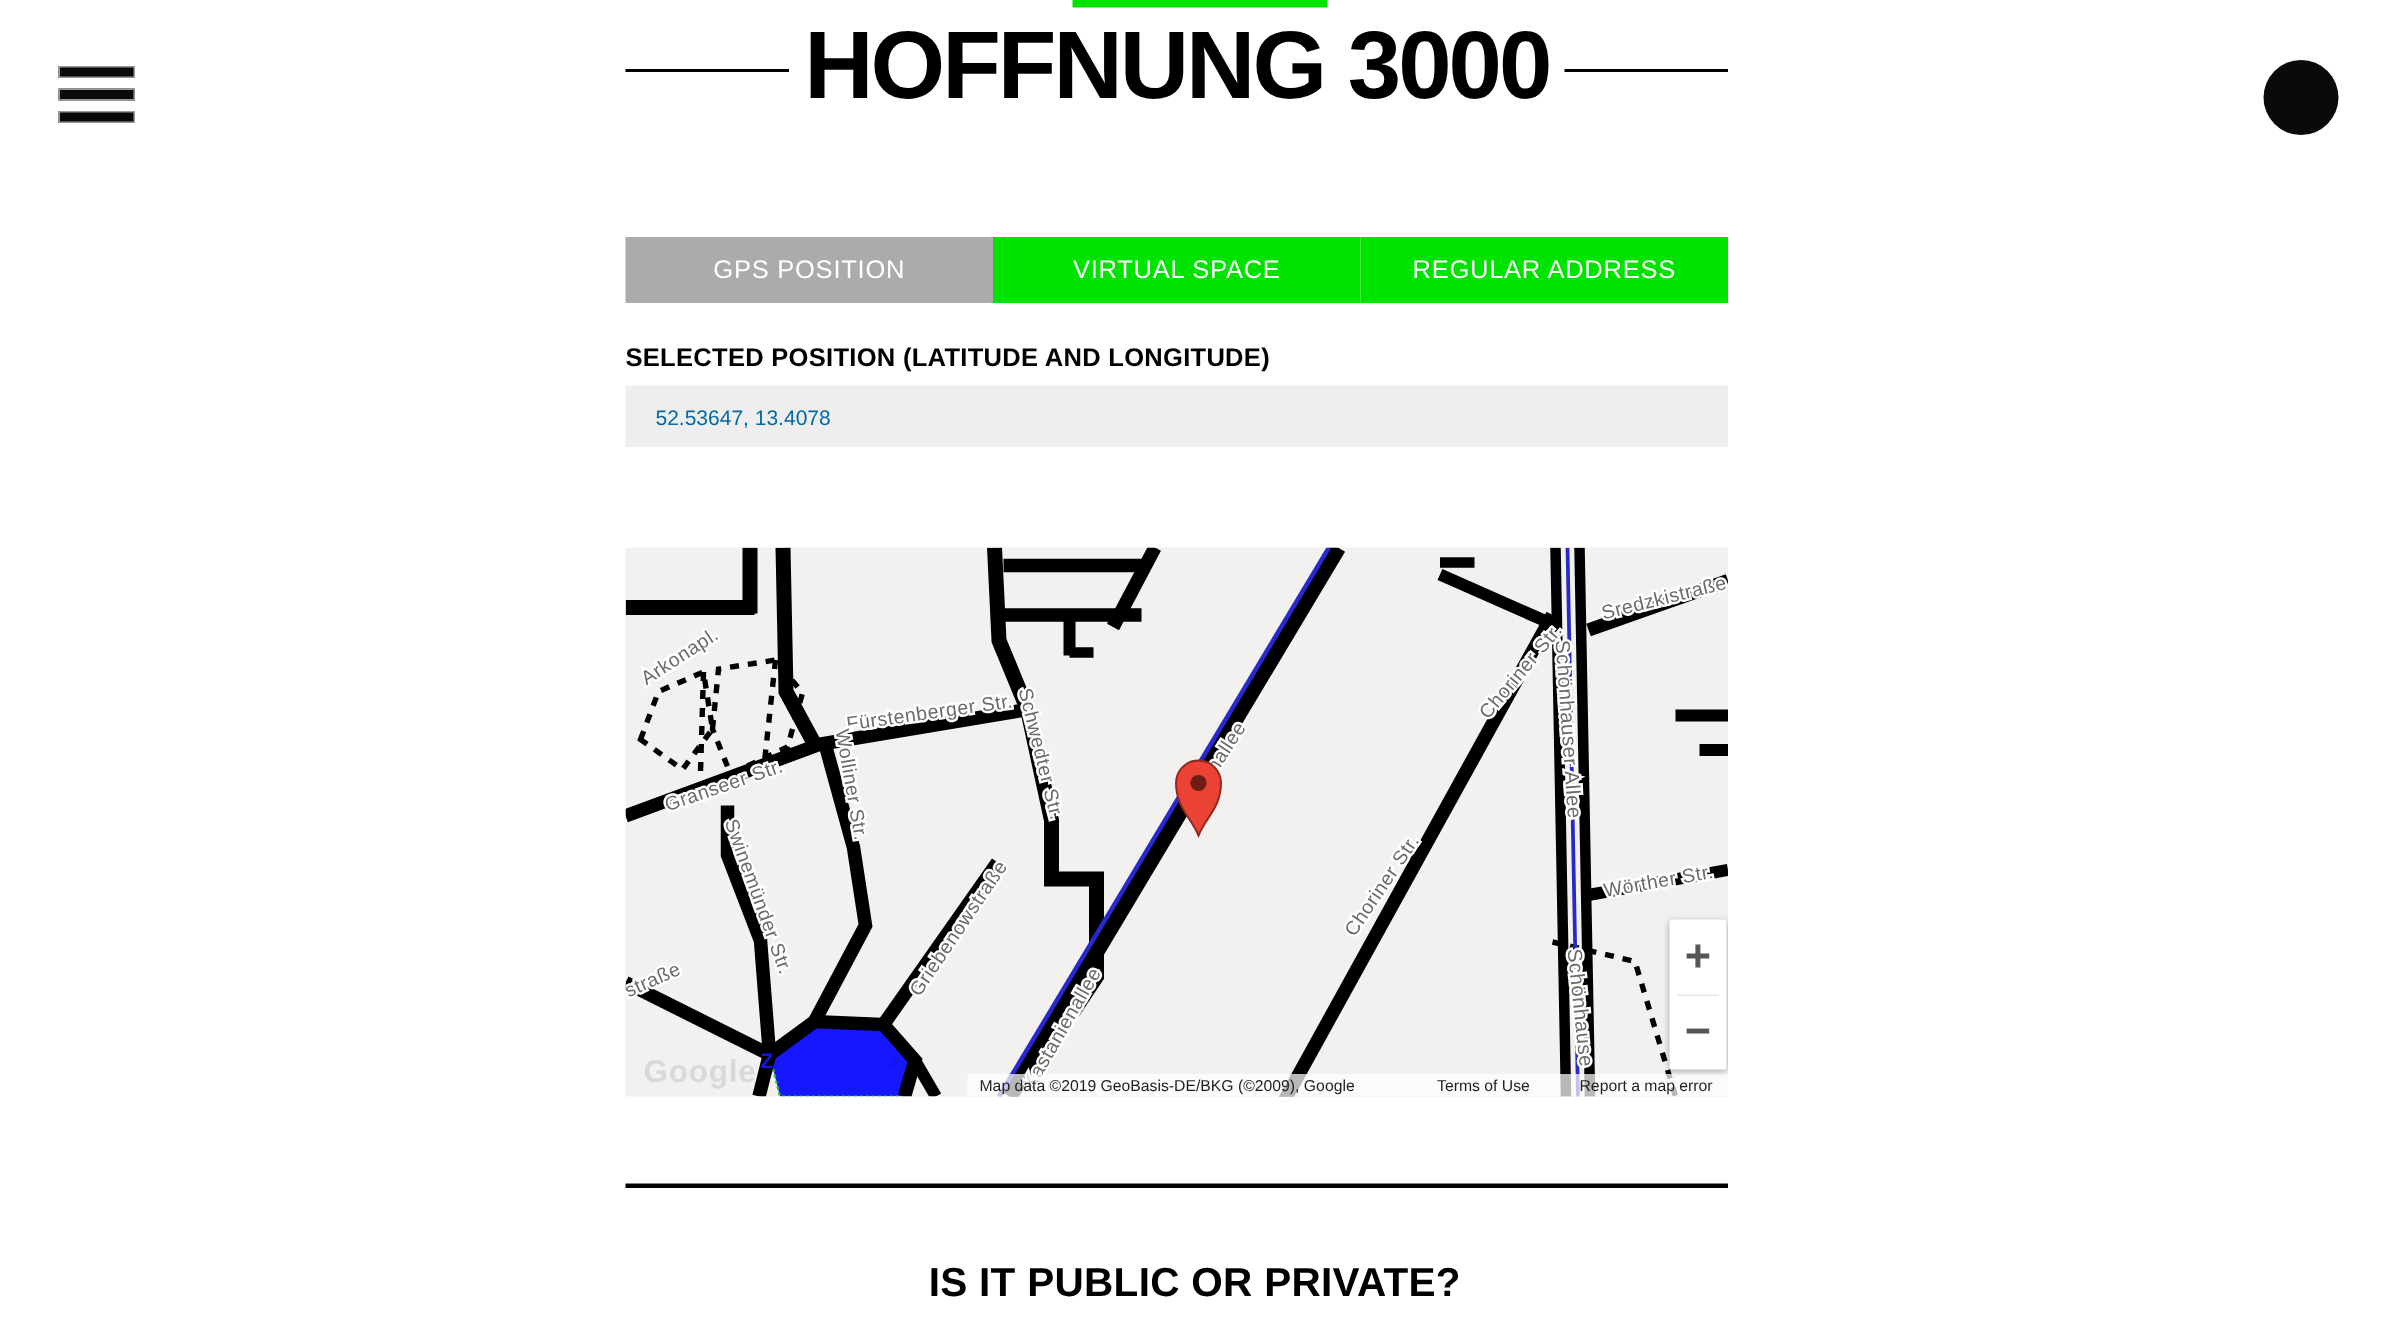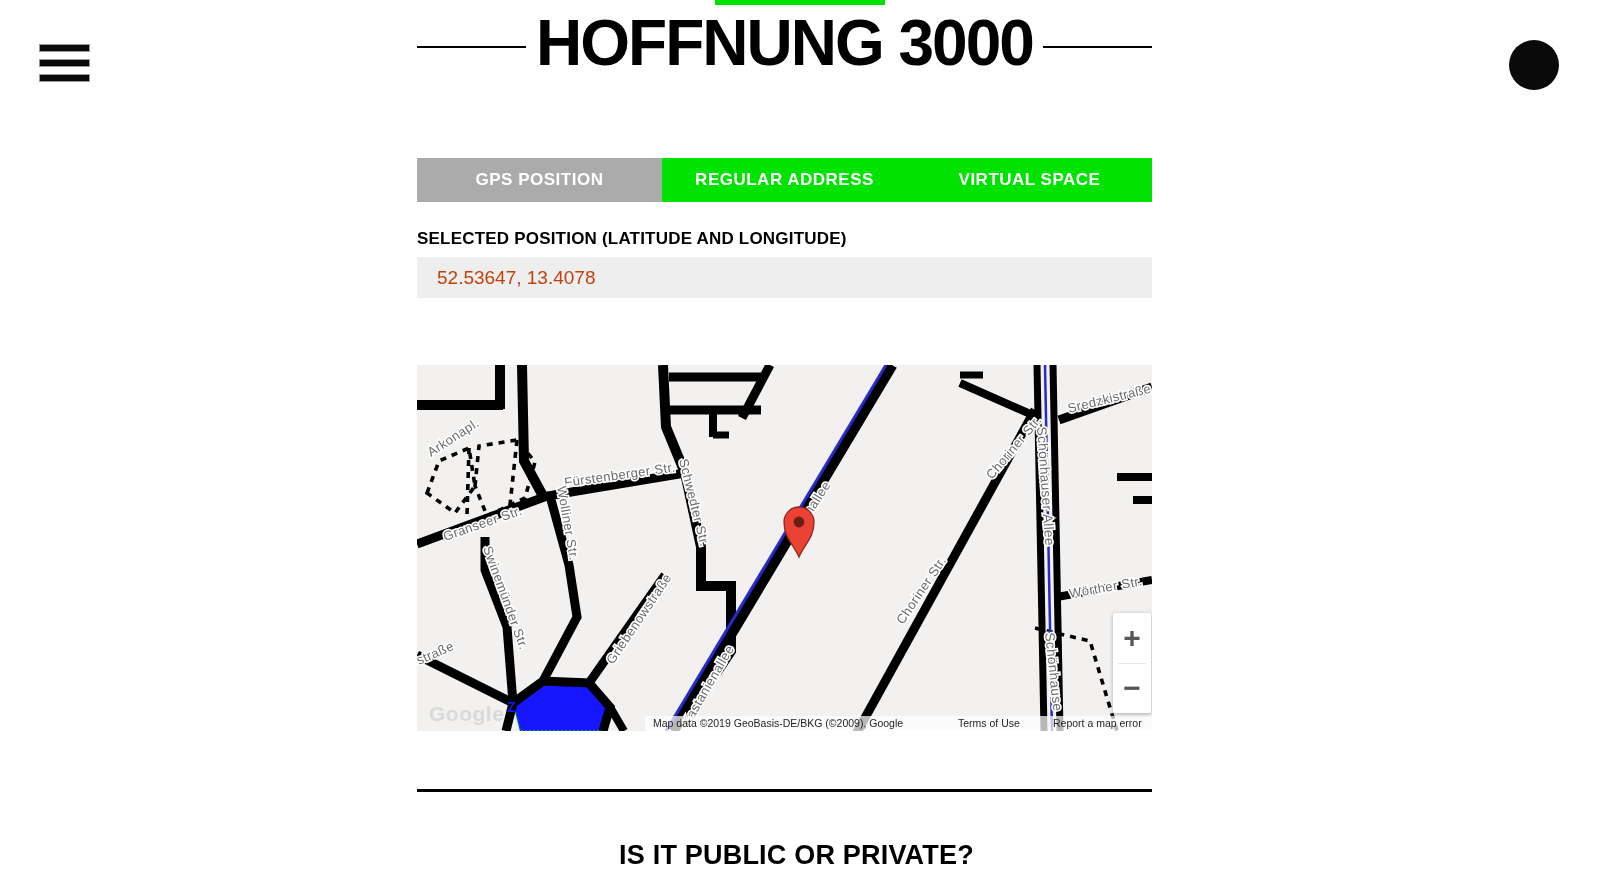--- a/index.html
+++ b/index.html
@@ -22,28 +22,28 @@
   h1.page-title{
     position:absolute;left:0;top:4px;width:735px;margin:0;text-align:center;
     font-size:64px;font-weight:bold;letter-spacing:-2px;line-height:78px;white-space:nowrap;
   }
   h1.page-title span{background:#fff;padding:0 10px;}
   h2.page-subtitle{position:absolute;left:0;top:100px;width:735px;margin:0;text-align:center;font-size:24px;font-weight:bold;}
 
   
   .tabs{position:absolute;left:0;top:158px;width:735px;height:44px;display:flex;}
   .tab{flex:1 1 0;display:flex;align-items:center;justify-content:center;
-       color:#fff;font-size:17px;font-weight:bold;letter-spacing:0.5px;cursor:pointer;}
+       color:#fff;font-size:17px;font-weight:normal;letter-spacing:0.5px;cursor:pointer;}
   .tab-gray{background:#ababab;}
   .tab-green{background:#00e300;}
 
   
   .sel-label{position:absolute;left:0;top:229px;font-size:17px;font-weight:bold;letter-spacing:0.2px;}
   .pos-input{position:absolute;left:0;top:257px;width:735px;height:41px;background:#eeeeee;border:none;
-             font-size:19px;color:#c2410c;padding:0 0 0 20px;box-sizing:border-box;
+             font-size:14px;color:#0369a1;padding:0 0 0 20px;box-sizing:border-box;
              font-family:"Liberation Sans","DejaVu Sans",sans-serif;}
   .hint{position:absolute;left:0;top:316px;width:735px;text-align:center;font-size:14.5px;color:#000;}
 
   
   .map{position:absolute;left:0;top:365px;width:735px;height:366px;overflow:hidden;background:#f2f1ef;cursor:crosshair;}
   .map svg{display:block;}
   .street-label{fill:#6b6b6b;stroke:#ffffff;stroke-width:3.2px;paint-order:stroke;letter-spacing:0.4px;}
   .park-letter{fill:#1414ee;font-weight:bold;font-size:14px;}
   .google-logo{fill:#d9d9d9;font-size:21px;font-weight:bold;letter-spacing:0.5px;}
   .attr-text{fill:#1f1f1f;font-size:10.5px;}
@@ -68,22 +68,22 @@
 </div>
 <div class="avatar"></div>
 
 <div class="content">
 
   <div class="title-rule"></div>
   <h1 class="page-title"><span>HOFFNUNG 3000</span></h1>
 
   <div class="tabs">
     <div class="tab tab-gray">GPS POSITION</div>
+    <div class="tab tab-green">VIRTUAL SPACE</div>
     <div class="tab tab-green">REGULAR ADDRESS</div>
-    <div class="tab tab-green">VIRTUAL SPACE</div>
   </div>
 
   <div class="sel-label">SELECTED POSITION (LATITUDE AND LONGITUDE)</div>
   <input class="pos-input" type="text" value="52.53647, 13.4078" style="">
 
   <div class="map">
     <svg width="735" height="366" viewBox="0 0 735 366" xmlns="http://www.w3.org/2000/svg">
 
       <rect x="0" y="0" width="735" height="366" fill="#f2f1ef"></rect>
 

